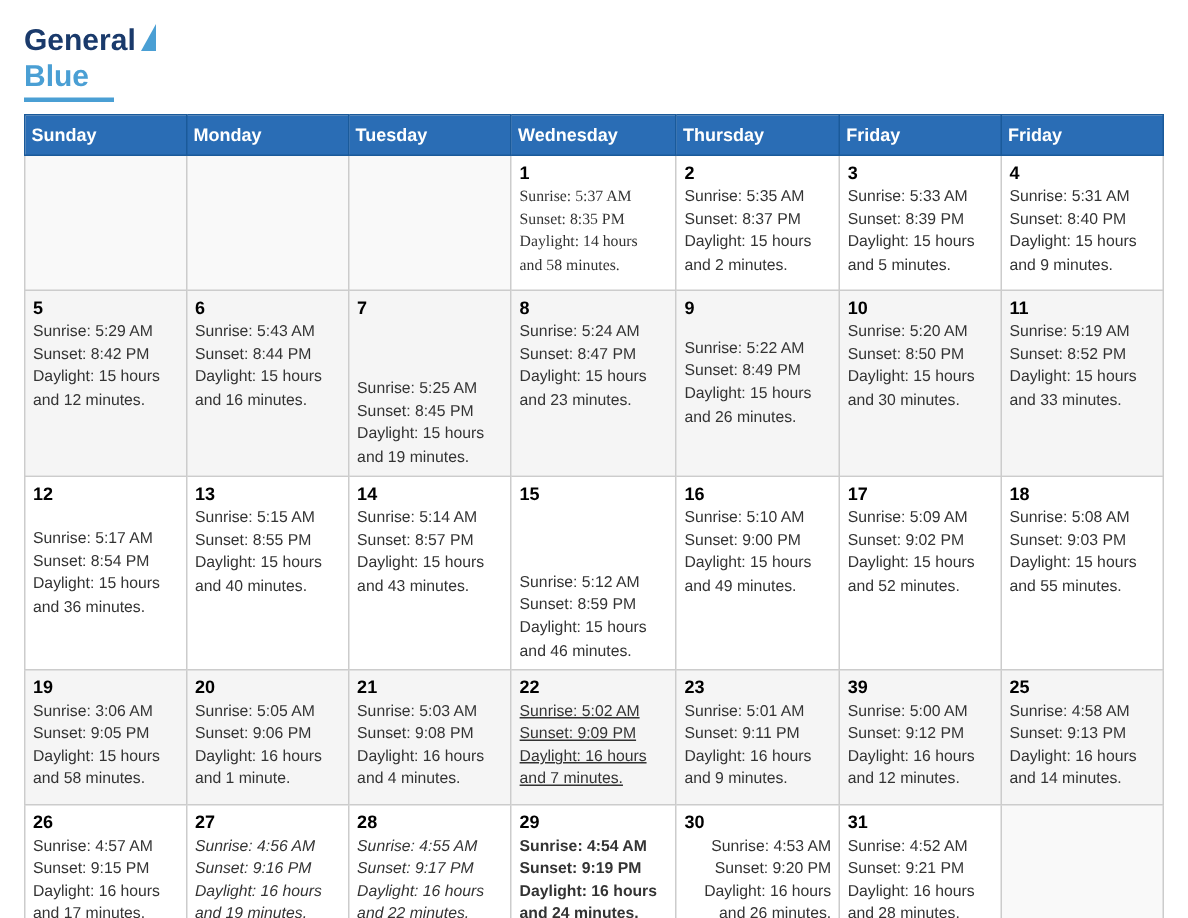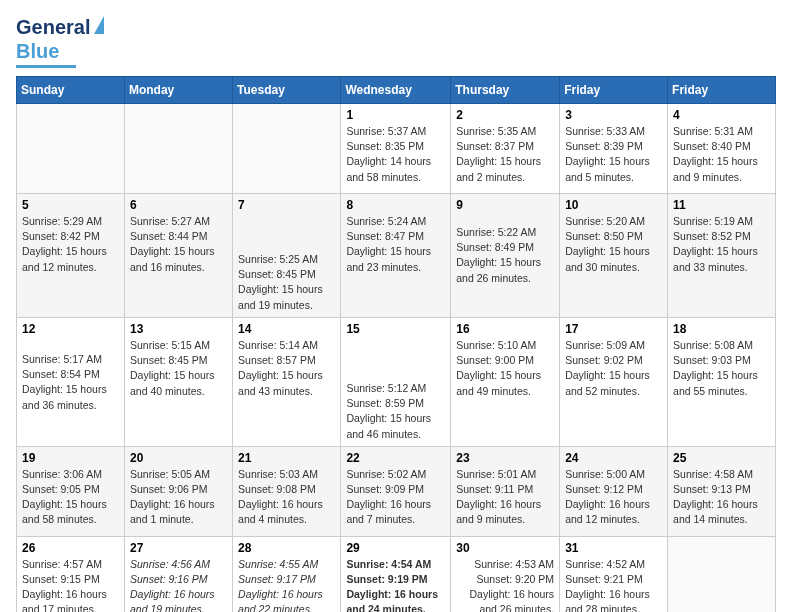--- a/index.html
+++ b/index.html
@@ -117,21 +117,21 @@
         <th>Friday</th>
       </tr>
   </thead>
   <tbody id="calendar-body">
   <tr>
         <td class="empty-cell"></td>
         <td class="empty-cell"></td>
         <td class="empty-cell"></td>
         <td>
           <span class="day-num">1</span>
-          <div class="day-info" style="white-space: pre-line;">Sunrise: 5:37 AM
+          <div class="day-info" style="white-space: pre-line; font-family: Liberation Serif, serif;">Sunrise: 5:37 AM
 Sunset: 8:35 PM
 Daylight: 14 hours
 and 58 minutes.</div>
         </td>
         <td>
           <span class="day-num">2</span>
           <div class="day-info" style="white-space: pre-line;">Sunrise: 5:35 AM
 Sunset: 8:37 PM
 Daylight: 15 hours
 and 2 minutes.</div>
@@ -154,21 +154,21 @@
       <tr>
         <td>
           <span class="day-num">5</span>
           <div class="day-info" style="white-space: pre-line;">Sunrise: 5:29 AM
 Sunset: 8:42 PM
 Daylight: 15 hours
 and 12 minutes.</div>
         </td>
         <td>
           <span class="day-num">6</span>
-          <div class="day-info" style="white-space: pre-line;">Sunrise: 5:27 AM
+          <div class="day-info" style="white-space: pre-line;">Sunrise: 5:43 AM
 Sunset: 8:44 PM
 Daylight: 15 hours
 and 16 minutes.</div>
         </td>
         <td>
           <span class="day-num">7</span>
           <div class="day-info" style="white-space: pre-line; margin-top: 40px;">Sunrise: 5:25 AM
 Sunset: 8:45 PM
 Daylight: 15 hours
 and 19 minutes.</div>
@@ -206,21 +206,21 @@
         <td>
           <span class="day-num">12</span>
           <div class="day-info" style="white-space: pre-line; margin-top: 16px;">Sunrise: 5:17 AM
 Sunset: 8:54 PM
 Daylight: 15 hours
 and 36 minutes.</div>
         </td>
         <td>
           <span class="day-num">13</span>
           <div class="day-info" style="white-space: pre-line;">Sunrise: 5:15 AM
-Sunset: 8:45 PM
+Sunset: 8:55 PM
 Daylight: 15 hours
 and 40 minutes.</div>
         </td>
         <td>
           <span class="day-num">14</span>
           <div class="day-info" style="white-space: pre-line;">Sunrise: 5:14 AM
 Sunset: 8:57 PM
 Daylight: 15 hours
 and 43 minutes.</div>
         </td>
@@ -270,34 +270,34 @@
         </td>
         <td>
           <span class="day-num">21</span>
           <div class="day-info" style="white-space: pre-line;">Sunrise: 5:03 AM
 Sunset: 9:08 PM
 Daylight: 16 hours
 and 4 minutes.</div>
         </td>
         <td>
           <span class="day-num">22</span>
-          <div class="day-info" style="white-space: pre-line;">Sunrise: 5:02 AM
+          <div class="day-info" style="white-space: pre-line; text-decoration: underline;">Sunrise: 5:02 AM
 Sunset: 9:09 PM
 Daylight: 16 hours
 and 7 minutes.</div>
         </td>
         <td>
           <span class="day-num">23</span>
           <div class="day-info" style="white-space: pre-line;">Sunrise: 5:01 AM
 Sunset: 9:11 PM
 Daylight: 16 hours
 and 9 minutes.</div>
         </td>
         <td>
-          <span class="day-num">24</span>
+          <span class="day-num">39</span>
           <div class="day-info" style="white-space: pre-line;">Sunrise: 5:00 AM
 Sunset: 9:12 PM
 Daylight: 16 hours
 and 12 minutes.</div>
         </td>
         <td>
           <span class="day-num">25</span>
           <div class="day-info" style="white-space: pre-line;">Sunrise: 4:58 AM
 Sunset: 9:13 PM
 Daylight: 16 hours

